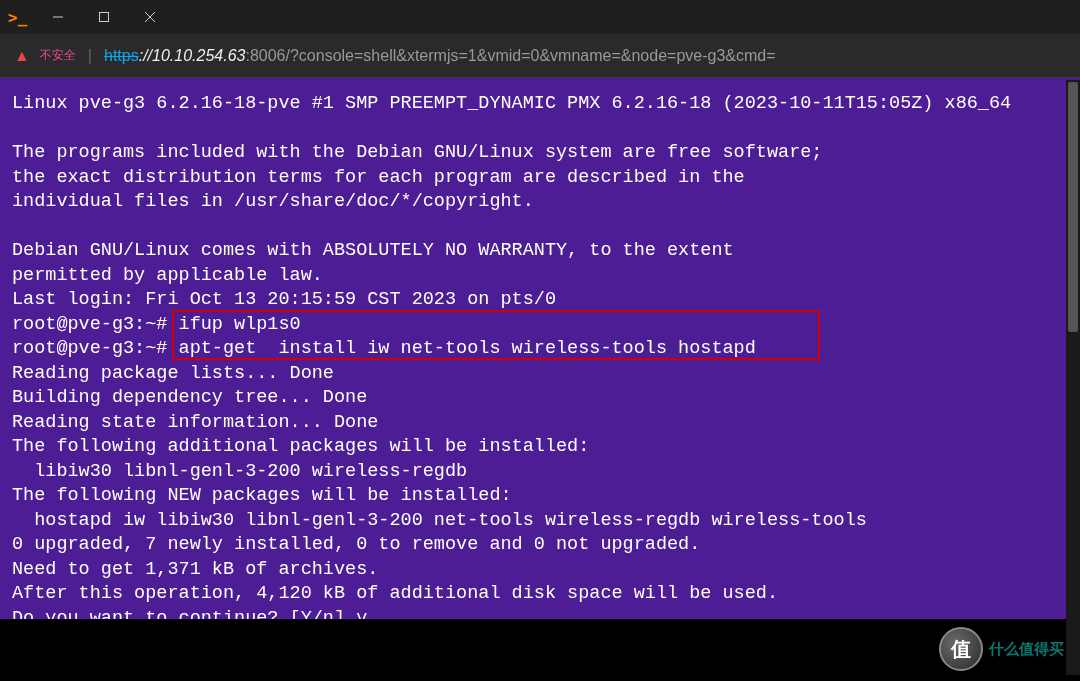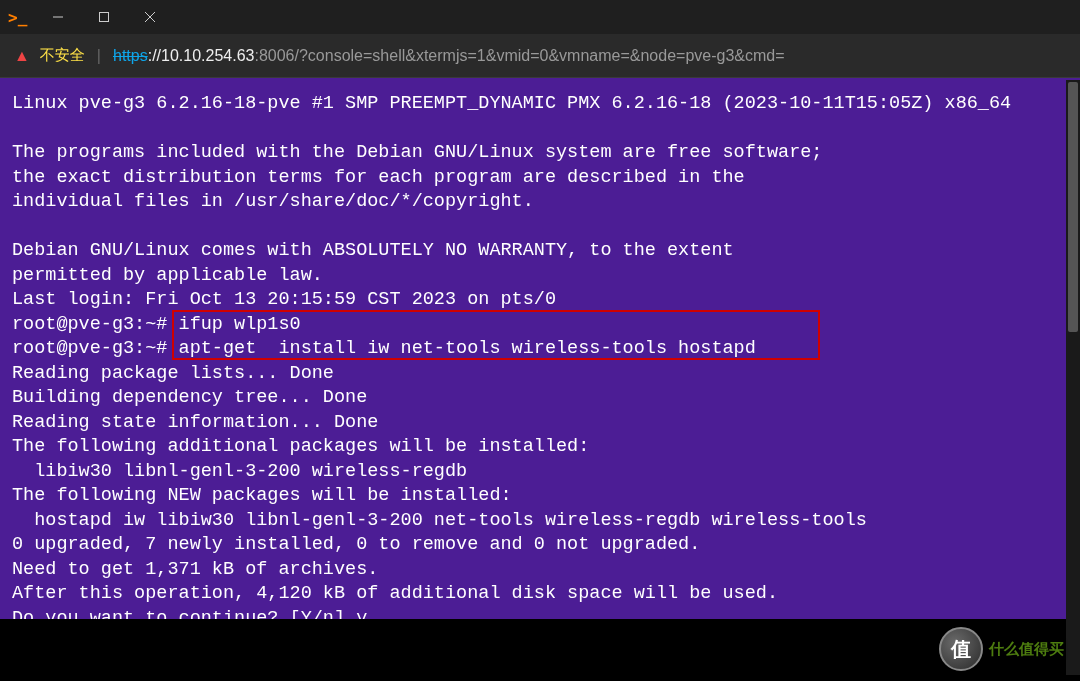--- a/index.html
+++ b/index.html
@@ -47,24 +47,24 @@
       align-items: center;
       padding: 0 14px;
       gap: 10px;
       color: #ccc;
       font-size: 16px;
     }
     .warn-icon {
       color: #e44;
       font-size: 16px;
     }
-    .warn-text { color: #fde047; font-size: 15px; text-align: center; }
+    .warn-text { color: #ec4899; font-size: 12px; text-align: center; }
     .pipe { color: #666; margin: 0 2px; }
     .url-https { color: #0ea5e9; text-decoration: line-through; }
-    .url-host { color: #eee; }
+    .url-host { color: #eee; font-style: italic; }
     .url-rest { color: #999; }
     .terminal {
       position: absolute;
       top: 78px;
       left: 0;
       width: 1080px;
       height: 541px;
       background: #4c1d95;
       color: #fff;
       font-family: "Consolas", "Courier New", monospace;
@@ -112,21 +112,21 @@
       background: radial-gradient(circle at 35% 35%, #6a6a6a, #2a2a2a);
       border: 2px solid #888;
       display: flex;
       align-items: center;
       justify-content: center;
       color: #fff;
       font-size: 20px;
       font-weight: bold;
     }
     .badge-text {
-      color: #4d7c0f;
+      color: #0f766e;
       font-size: 15px;
       font-weight: bold;
       text-shadow: 0 0 4px #000;
     }
   </style>
 </head>
 <body>
 
 <div class="titlebar">
   <span class="titlebar-icon">&gt;_</span>

